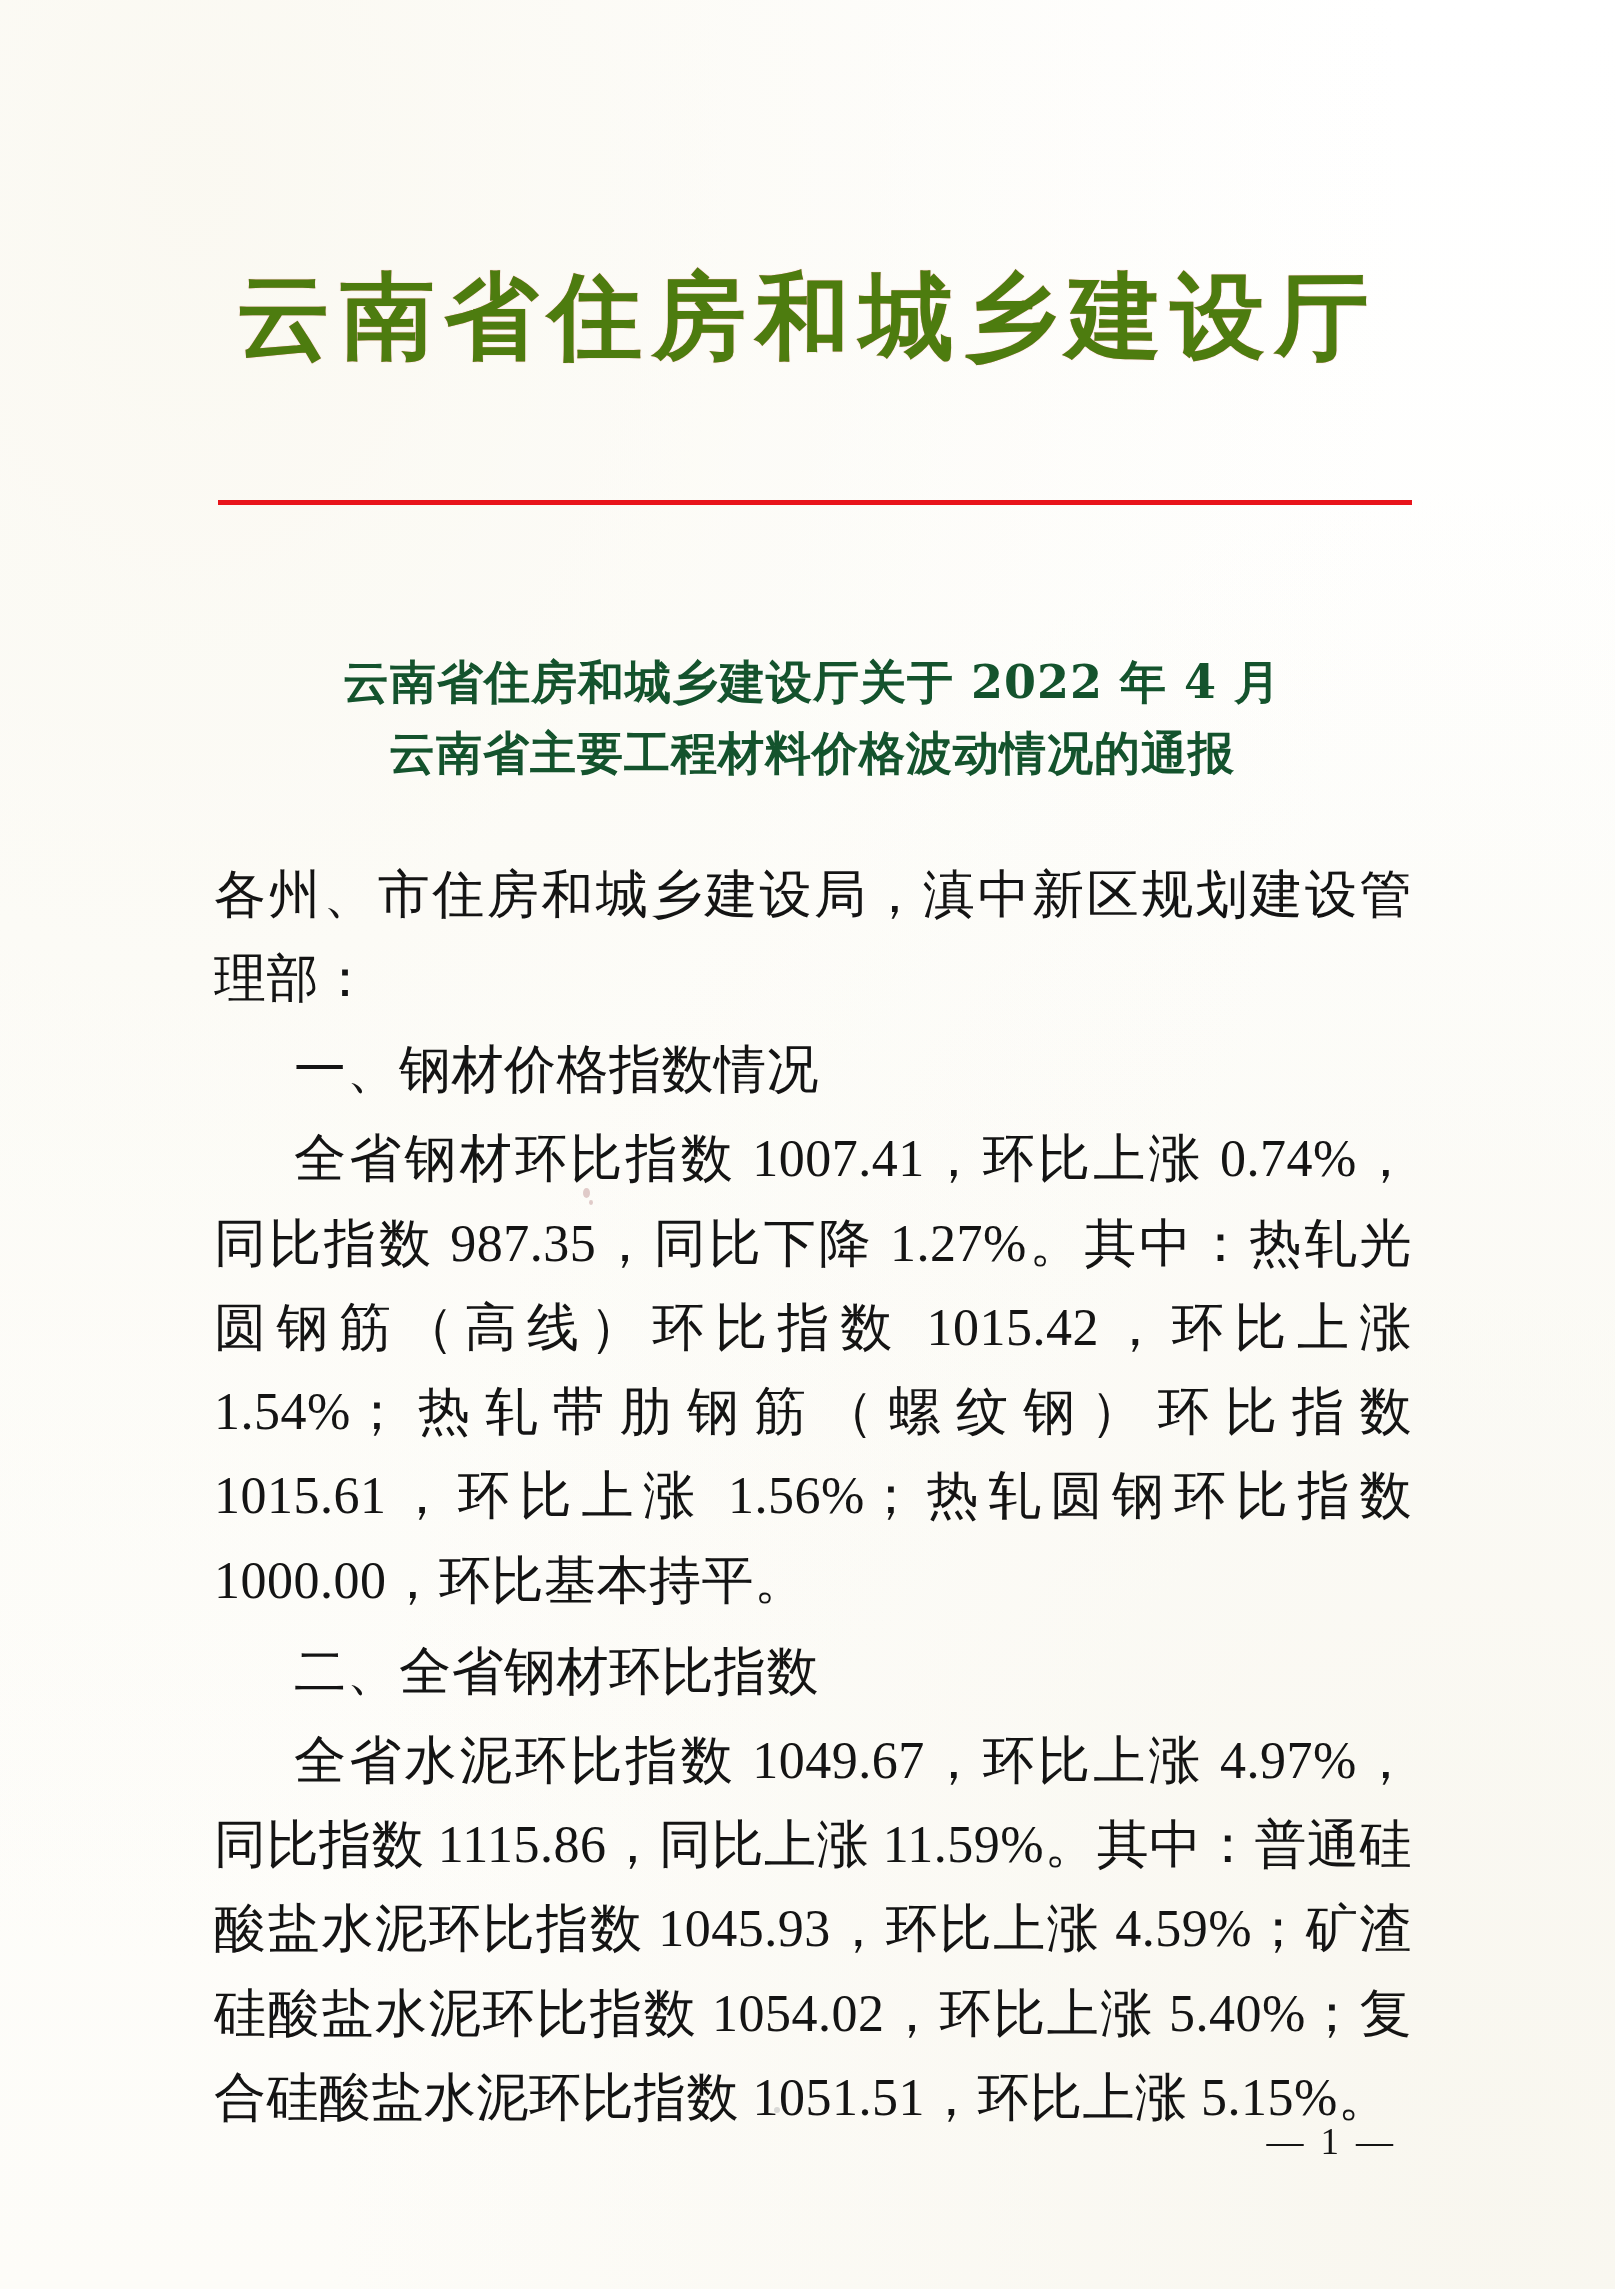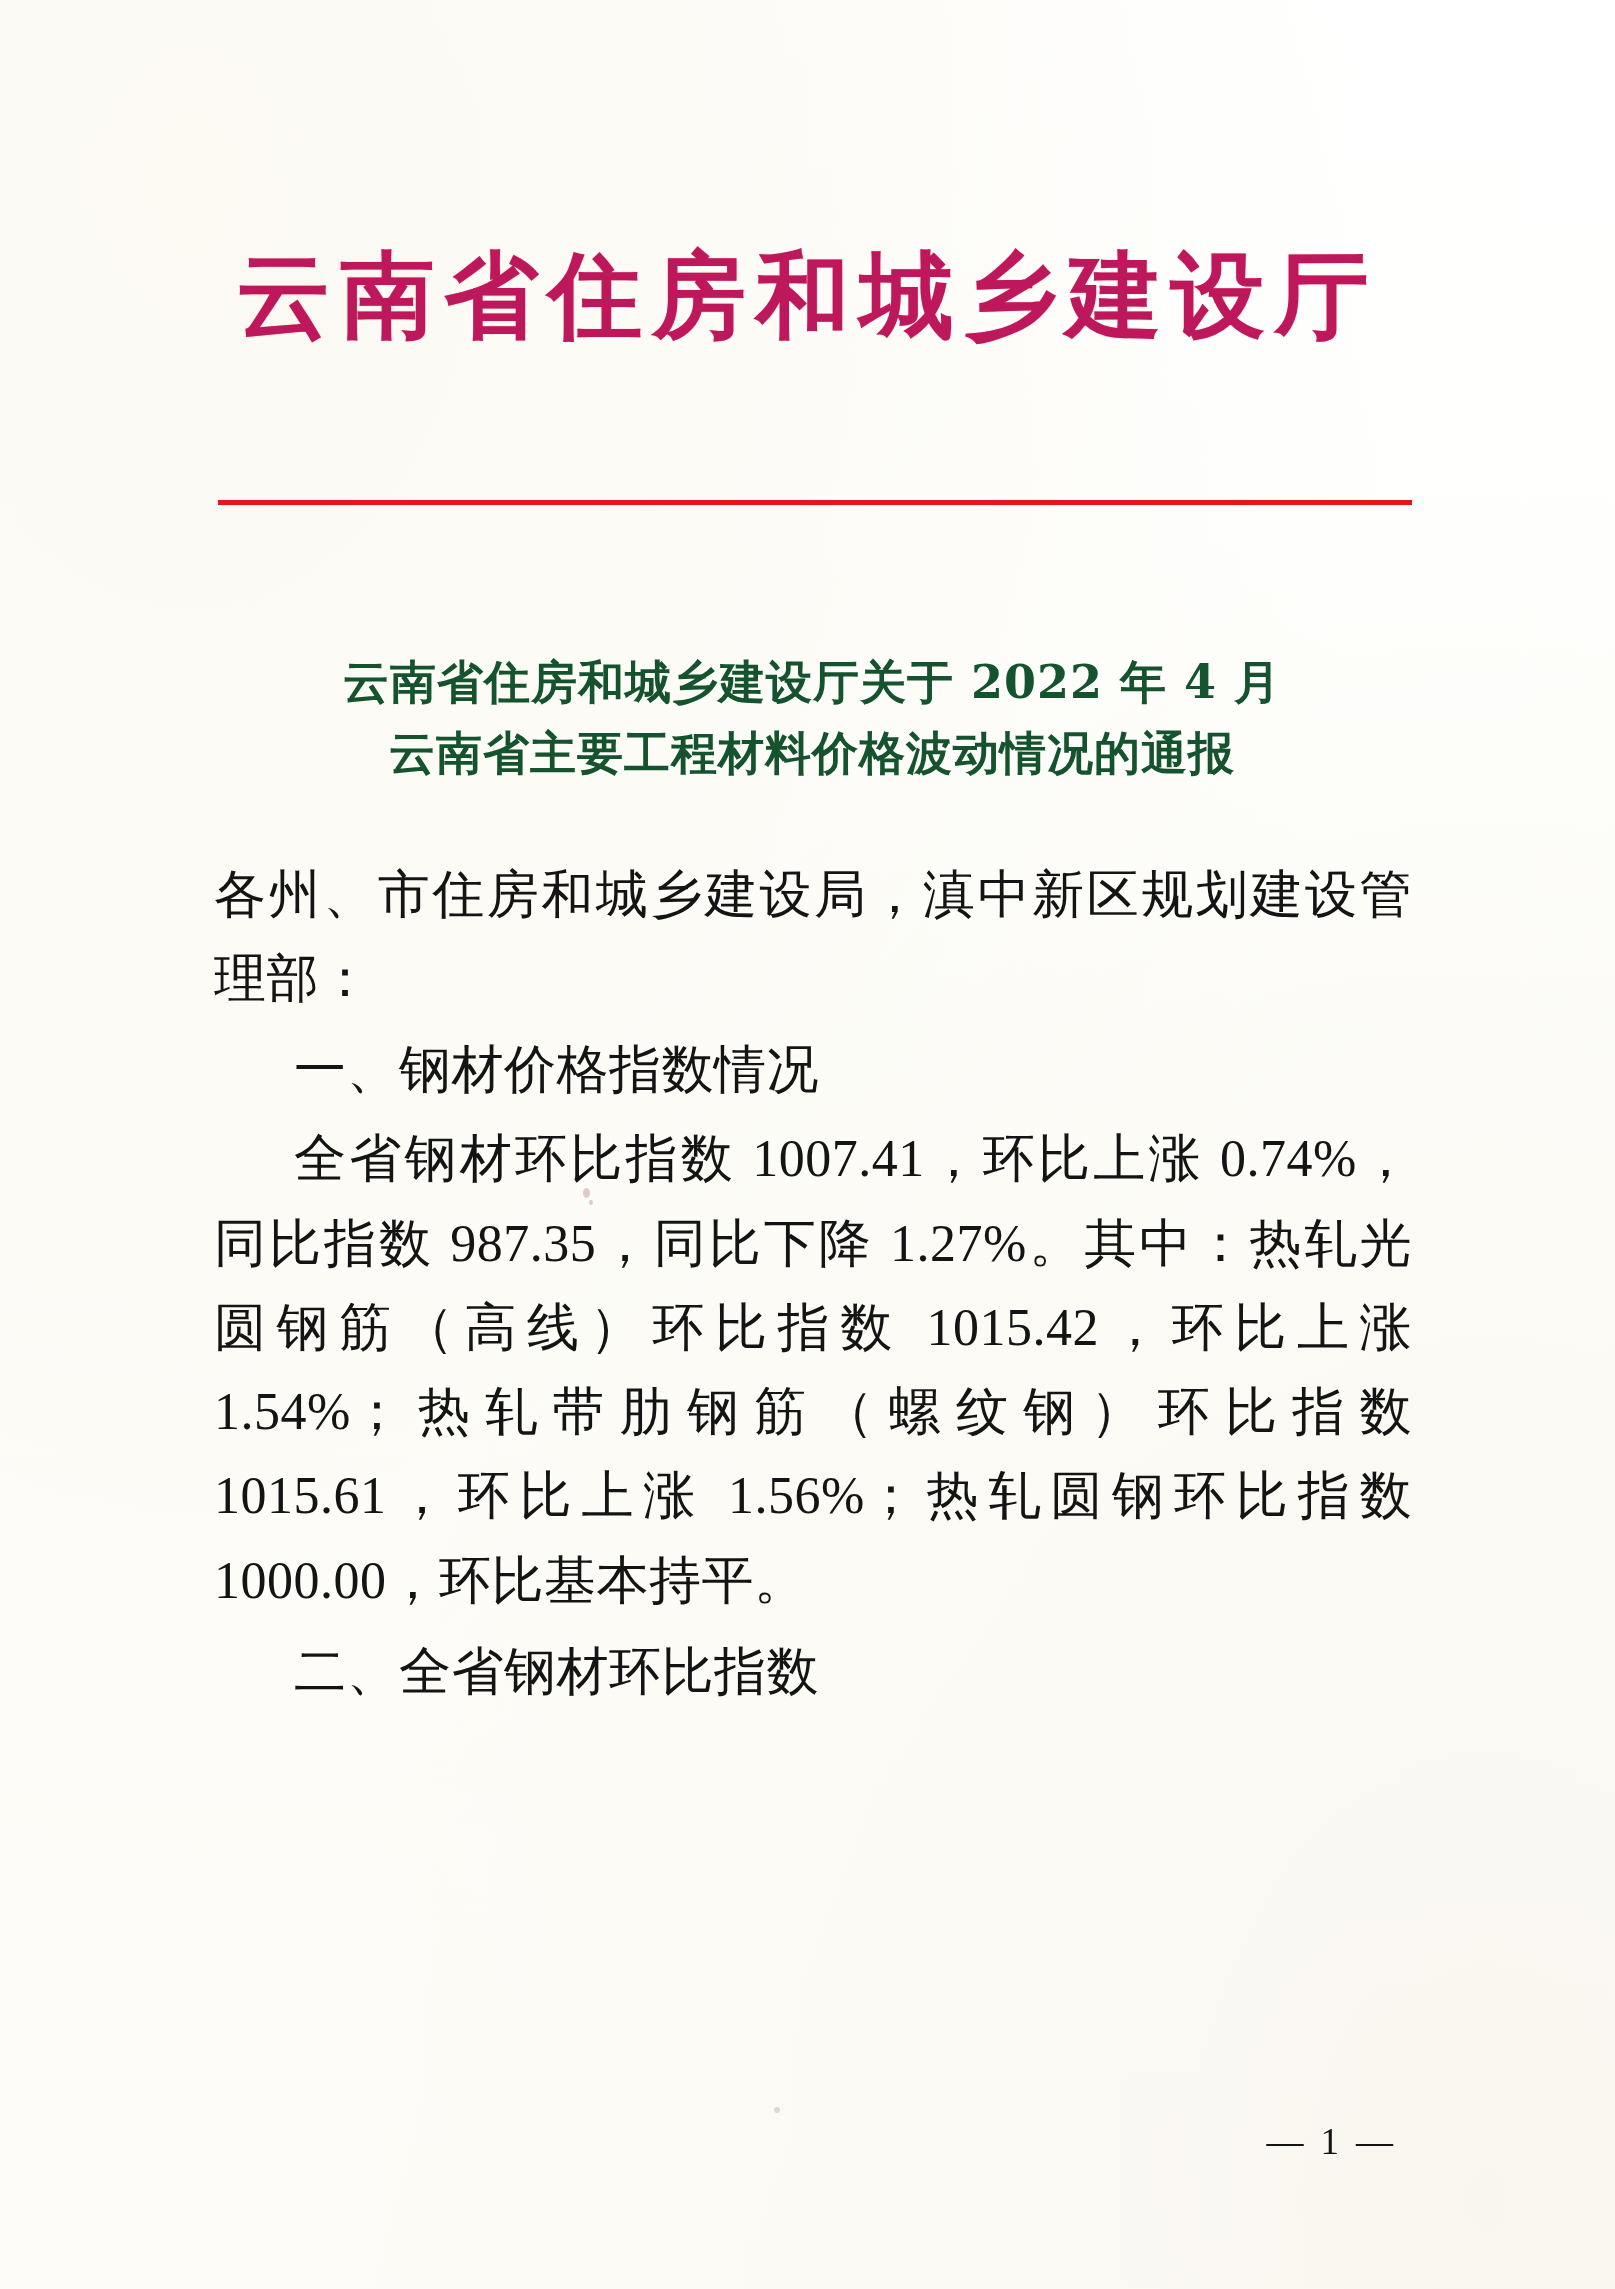--- a/index.html
+++ b/index.html
@@ -28,28 +28,29 @@
     pointer-events: none;
   }
   .header-block {
     position: absolute;
     top: 245px;
     left: 0;
     width: 100%;
     text-align: center;
   }
   .letterhead-title {
-    color: #be185d;
-    font-family: Liberation Serif, serif;
+    color: #4d7c0f;
+    font-family: Liberation Mono, monospace;
     font-weight: 700;
     font-size: 94px;
     letter-spacing: 9.8px;
     line-height: 1.1;
     white-space: nowrap;
     text-shadow: 0 0 1px rgba(232,20,27,0.5);
+    margin-top: 28px;
   }
   .letterhead-rule {
     position: absolute;
     top: 500px;
     left: 218px;
     width: 1194px;
     height: 4.9px;
     background: #e8141b;
   }
   .doc-title {
@@ -125,17 +126,18 @@
   <div class="doc-title">
     <span class="ln">云南省住房和城乡建设厅关于 2022 年 4 月</span>
     <span class="ln">云南省主要工程材料价格波动情况的通报</span>
   </div>
 
   <div class="body-block">
     <p>各州、市住房和城乡建设局，滇中新区规划建设管理部：</p>
     <p class="p-sec">一、钢材价格指数情况</p>
     <p class="p-indent">全省钢材环比指数 1007.41，环比上涨 0.74%，同比指数 987.35，同比下降 1.27%。其中：热轧光圆钢筋（高线）环比指数 1015.42，环比上涨 1.54%；热轧带肋钢筋（螺纹钢）环比指数 1015.61，环比上涨 1.56%；热轧圆钢环比指数 1000.00，环比基本持平。</p>
     <p class="p-sec">二、全省钢材环比指数</p>
+    <p class="p-indent">全省水泥环比指数 1049.67，环比上涨 4.97%，同比指数 1115.86，同比上涨 11.59%。其中：普通硅酸盐水泥环比指数 1045.93，环比上涨 4.59%；矿渣硅酸盐水泥环比指数 1054.02，环比上涨 5.40%；复合硅酸盐水泥环比指数 1051.51，环比上涨 5.15%。</p>
   </div>
 
   <div class="page-number">— 1 —</div>
 </div>
 
 
 </body></html>

